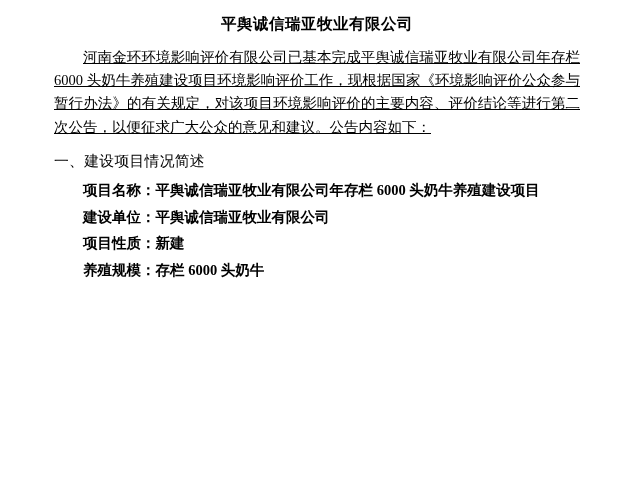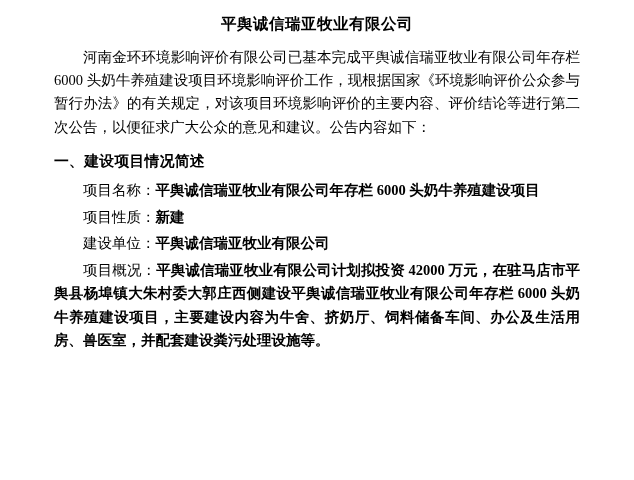--- a/index.html
+++ b/index.html
@@ -32,38 +32,39 @@
     margin: 0 0 14px 0;
   }
   .title-line.first { margin-top: 2px; }
   .body-p {
     font-size: 14.5px;
     line-height: 1.62;
     text-align: justify;
     text-justify: inter-ideograph;
     margin: 0 0 2px 0;
     text-indent: 2em;
+    text-decoration: underline;
   }
   .section-head {
     font-size: 14.8px;
-    font-weight: bold;
+    font-weight: normal;
     margin: 13px 0 8px 0;
     text-indent: 0;
     letter-spacing: 0.3px;
   }
   .field-row {
     font-size: 14.5px;
     line-height: 1.62;
     margin: 0 0 3px 0;
     text-indent: 2em;
     text-align: justify;
     text-justify: inter-ideograph;
   }
   .field-label {
-    font-weight: normal;
+    font-weight: bold;
   }
   .field-value {
     font-weight: bold;
   }
 </style>
 </head>
 <body>
 
 <div class="page">
 
@@ -73,25 +74,25 @@
 
   <p class="body-p">河南金环环境影响评价有限公司已基本完成平舆诚信瑞亚牧业有限公司年存栏 6000 头奶牛养殖建设项目环境影响评价工作，现根据国家《环境影响评价公众参与暂行办法》的有关规定，对该项目环境影响评价的主要内容、评价结论等进行第二次公告，以便征求广大公众的意见和建议。公告内容如下：</p>
 
   <div class="section-head">一、建设项目情况简述</div>
 
   <div class="field-row">
     <span class="field-label">项目名称：</span><span class="field-value">平舆诚信瑞亚牧业有限公司年存栏 6000 头奶牛养殖建设项目</span>
   </div>
 
   <div class="field-row">
+    <span class="field-label">建设单位：</span><span class="field-value">平舆诚信瑞亚牧业有限公司</span>
+  </div>
+
+  <div class="field-row">
     <span class="field-label">项目性质：</span><span class="field-value">新建</span>
   </div>
 
   <div class="field-row">
-    <span class="field-label">建设单位：</span><span class="field-value">平舆诚信瑞亚牧业有限公司</span>
+    <span class="field-label">养殖规模：</span><span class="field-value">存栏 6000 头奶牛</span>
   </div>
 
-
-  <div class="field-row">
-    <span class="field-label">项目概况：</span><span class="field-value">平舆诚信瑞亚牧业有限公司计划拟投资 42000 万元，在驻马店市平舆县杨埠镇大朱村委大郭庄西侧建设平舆诚信瑞亚牧业有限公司年存栏 6000 头奶牛养殖建设项目，主要建设内容为牛舍、挤奶厅、饲料储备车间、办公及生活用房、兽医室，并配套建设粪污处理设施等。</span>
-  </div>
 
 </div>
 
 </body></html>

